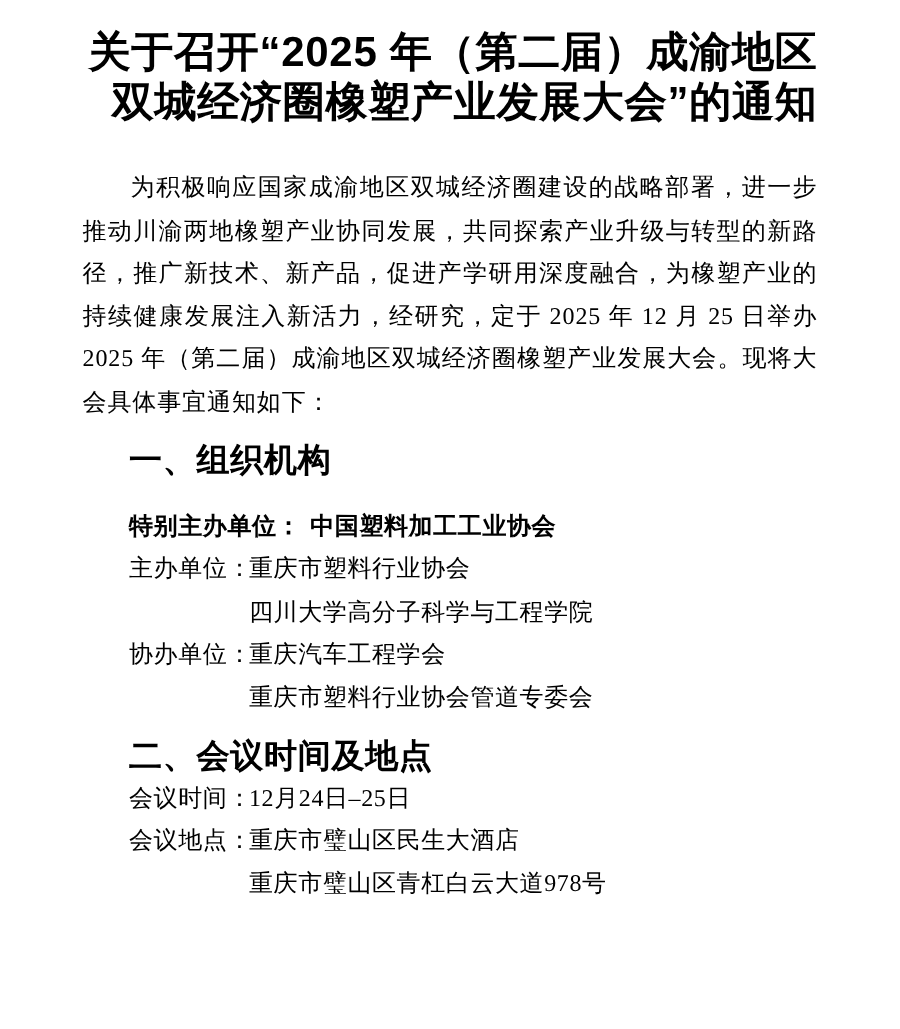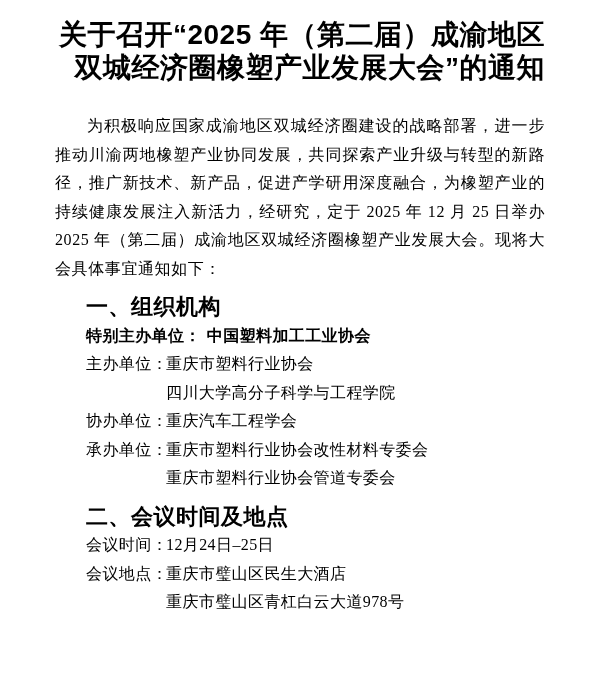--- a/index.html
+++ b/index.html
@@ -44,21 +44,21 @@
     letter-spacing: 0.5px;
   }
   .row {
     font-size: 16px;
     line-height: 28.5px;
     margin-left: 31px;
     white-space: nowrap;
     letter-spacing: 0.4px;
   }
   .row .label { display: inline-block; width: 80px; }
-  .row .label.natural { width: auto; margin-right: 6px; }
+  .row .label.natural { width: auto; margin-right: 6px; margin-top: 16px; }
   .row.bold { font-weight: bold; }
   .row.cont { margin-left: 0; padding-left: 111px; }
 </style>
 </head>
 <body>
 
 <div class="page">
 
   <h1 class="title">
     <span class="tline">关于召开“2025 年（第二届）成渝地区</span>
@@ -74,23 +74,20 @@
   </div>
   <div class="row">
     <span class="label">主办单位：</span><span>重庆市塑料行业协会</span>
   </div>
   <div class="row cont">
     <span>四川大学高分子科学与工程学院</span>
   </div>
   <div class="row">
     <span class="label">协办单位：</span><span>重庆汽车工程学会</span>
   </div>
-  <div class="row">
-    <span class="label">承办单位：</span><span>重庆市塑料行业协会改性材料专委会</span>
-  </div>
   <div class="row cont">
     <span>重庆市塑料行业协会管道专委会</span>
   </div>
 
   <h2 class="sec-heading">二、会议时间及地点</h2>
 
   <div class="row">
     <span class="label">会议时间：</span><span>12月24日–25日</span>
   </div>
   <div class="row">

